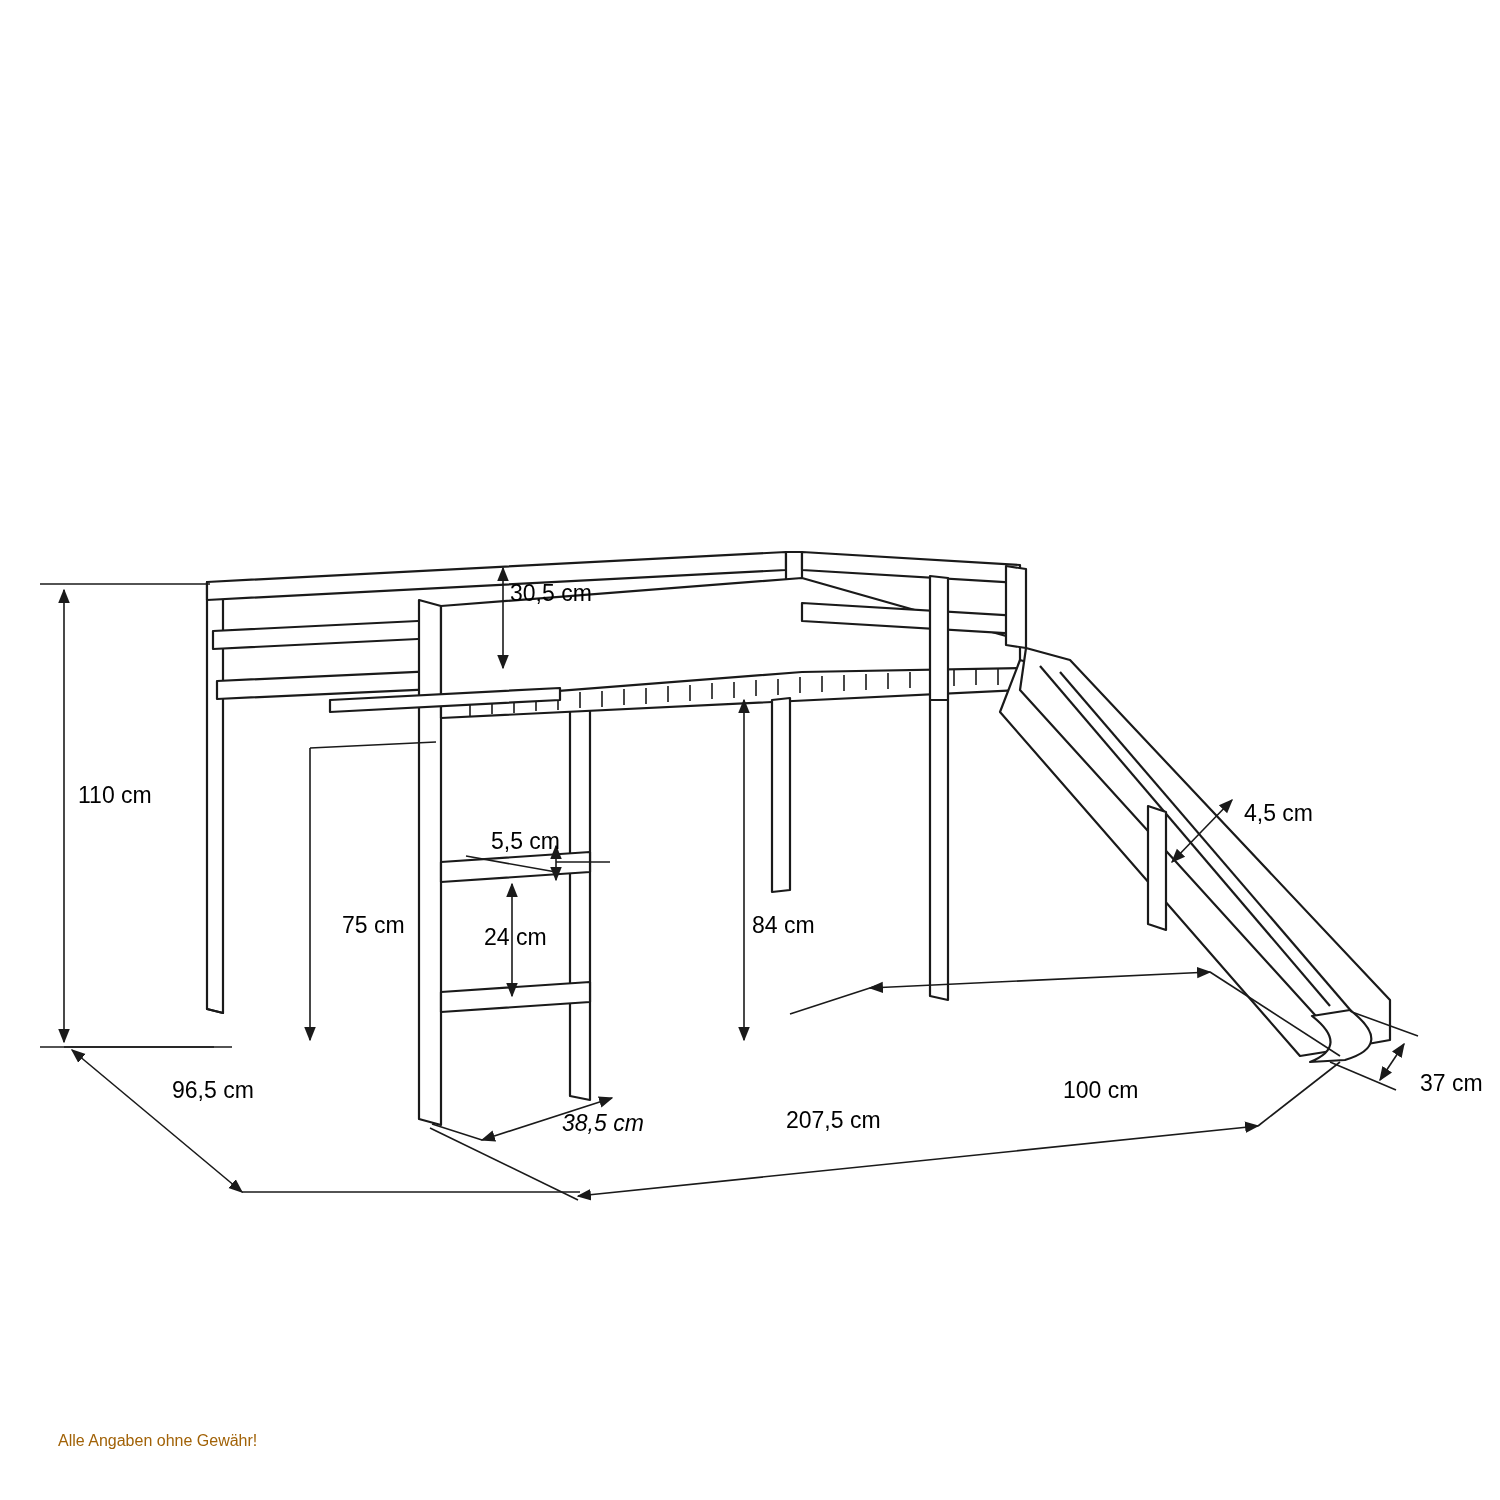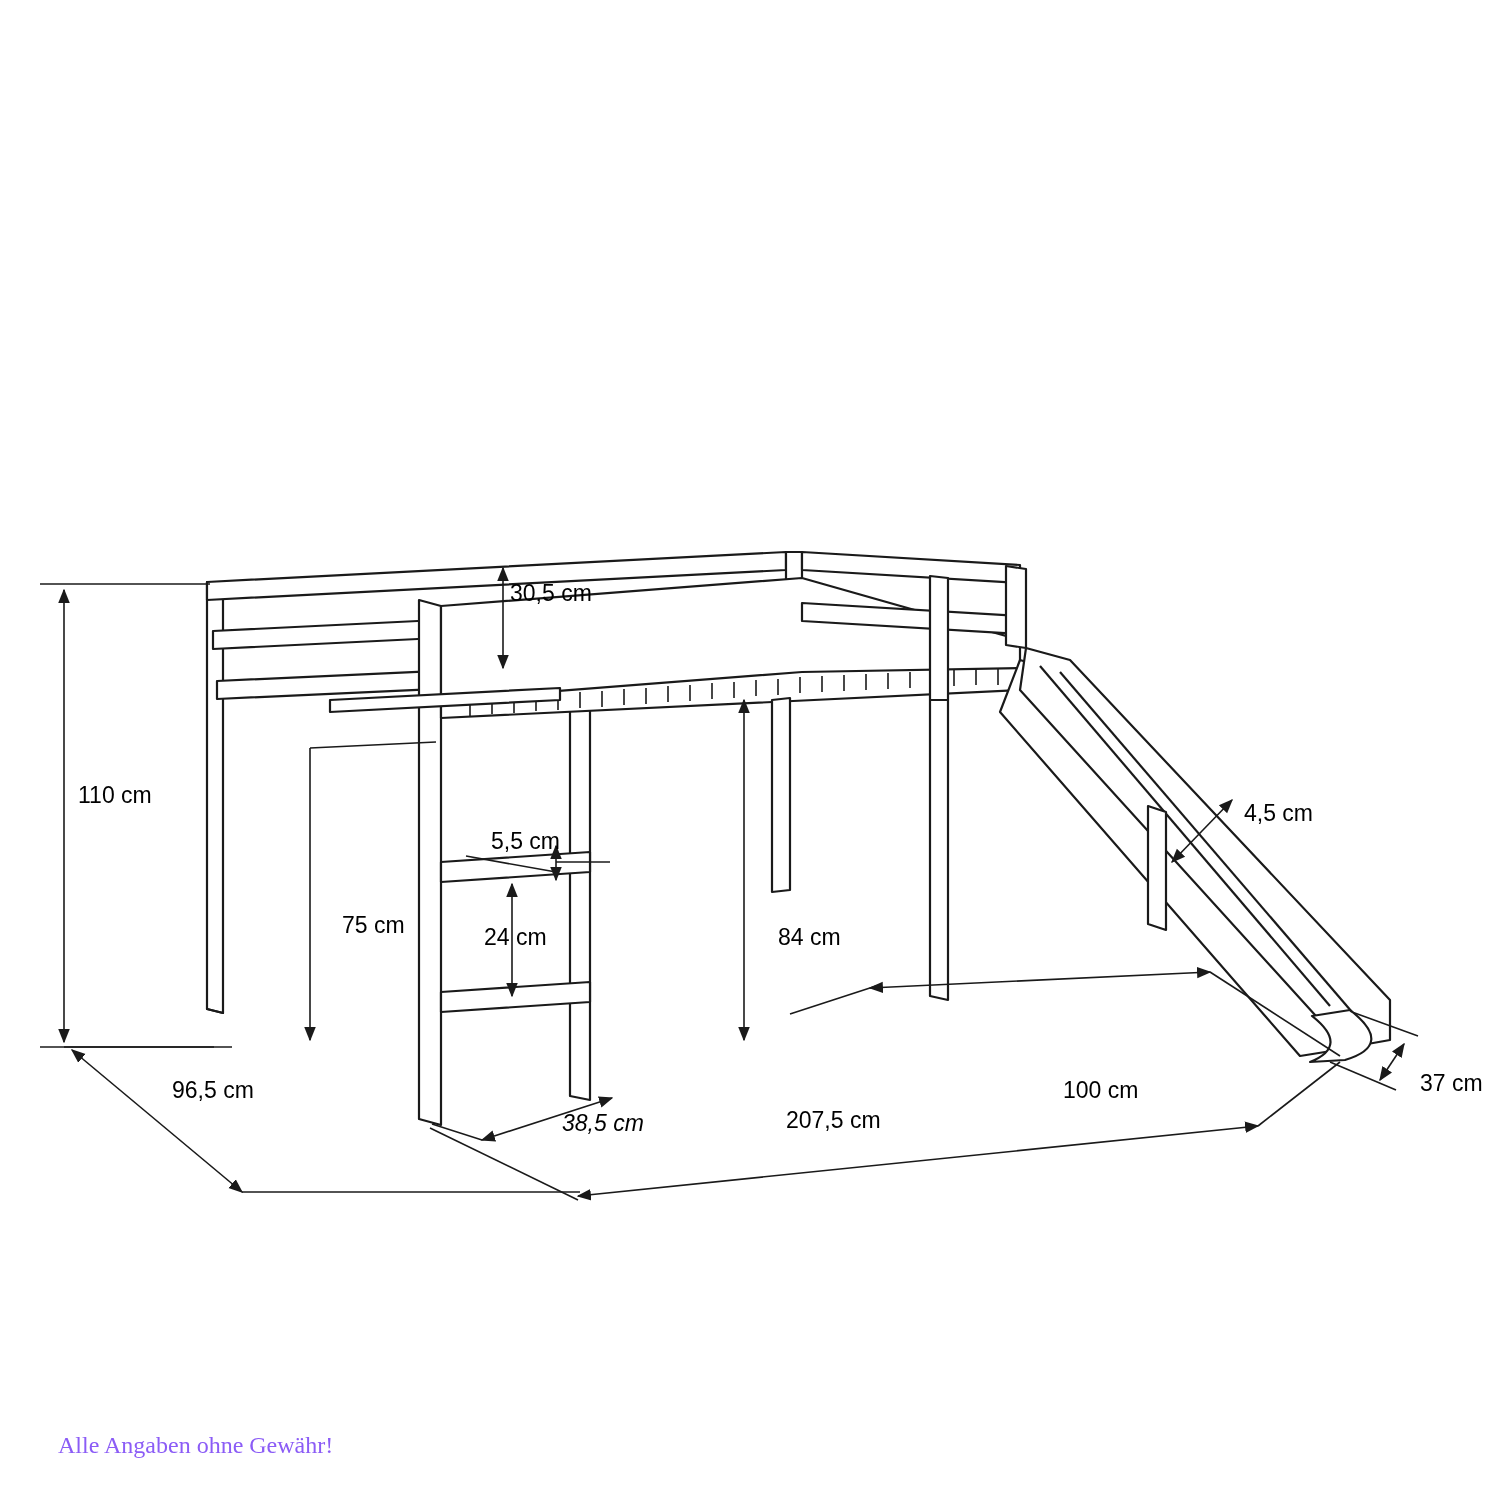--- a/index.html
+++ b/index.html
@@ -33,23 +33,23 @@
     position: absolute;
     font-family: "Liberation Sans", sans-serif;
     font-size: 23px;
     color: #000000;
     white-space: nowrap;
   }
   .footnote {
     position: absolute;
     left: 58px;
     top: 1432px;
-    font-family: Liberation Serif, serif;
-    font-size: 24px;
-    color: #8b5cf6;
+    font-family: Liberation Sans, sans-serif;
+    font-size: 16px;
+    color: #a16207;
     white-space: nowrap;
   }
 </style>
 </head>
 <body>
 
 <div id="diagram-root">
 
   <svg id="bed-drawing" viewBox="0 0 1500 1500">
     <defs>
@@ -172,21 +172,21 @@
       <line x1="1352" y1="1012" x2="1418" y2="1036"></line>
       <line x1="1330" y1="1062" x2="1396" y2="1090"></line>
     </g>
   </svg>
 
   <div class="dim-label" style="left:510px; top:580px;">30,5 cm</div>
   <div class="dim-label" style="left:78px; top:782px;">110 cm</div>
   <div class="dim-label" style="left:318px; top:912px;margin-left:24px;">75 cm</div>
   <div class="dim-label" style="left:483px; top:828px;margin-left:8px;">5,5 cm</div>
   <div class="dim-label" style="left:484px; top:924px;">24 cm</div>
-  <div class="dim-label" style="left:778px; top:912px;margin-top:12px;">84 cm</div>
+  <div class="dim-label" style="left:752px; top:912px;">84 cm</div>
   <div class="dim-label" style="left:1244px; top:800px;">4,5 cm</div>
   <div class="dim-label" style="left:172px; top:1077px;">96,5 cm</div>
   <div class="dim-label" style="left:562px; top:1110px;font-style:italic;">38,5 cm</div>
   <div class="dim-label" style="left:786px; top:1107px;">207,5 cm</div>
   <div class="dim-label" style="left:1063px; top:1077px;">100 cm</div>
   <div class="dim-label" style="left:1420px; top:1070px;">37 cm</div>
 
   <div class="footnote">Alle Angaben ohne Gewähr!</div>
 </div>
 

